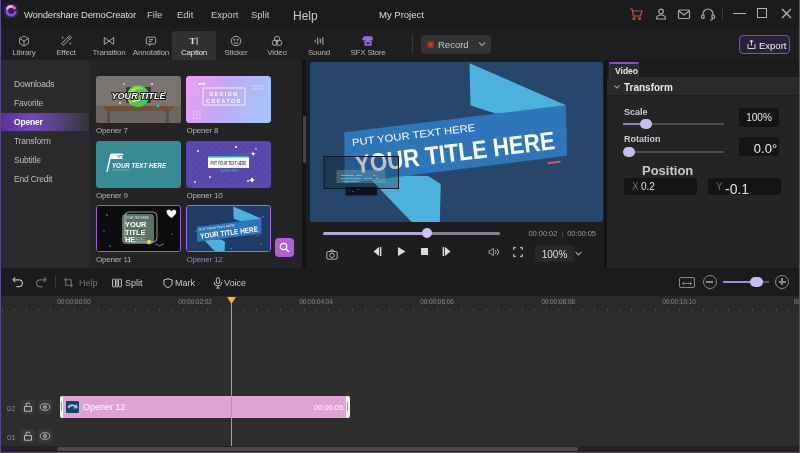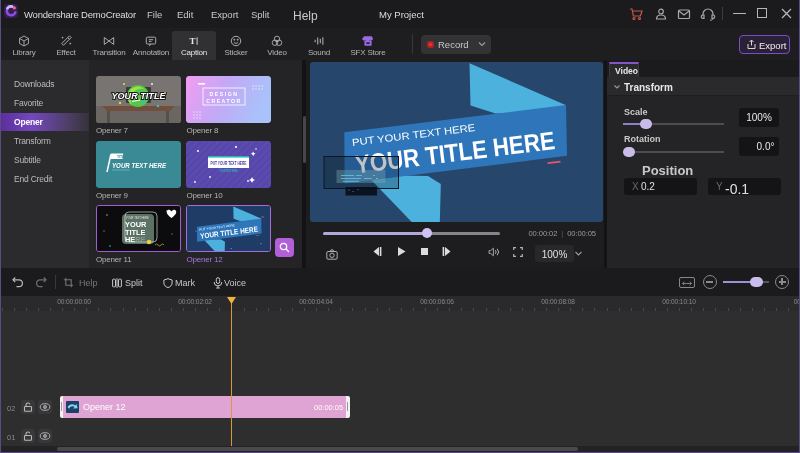--- a/index.html
+++ b/index.html
@@ -417,21 +417,21 @@
 <div class="abs" style="left:623px;top:123px;width:23px;height:2px;background:#8f7fc8;"></div>
 <div class="abs" style="left:646px;top:123px;width:78px;height:2px;background:#4d4d50;"></div>
 <div class="abs" style="left:640px;top:119px;width:12px;height:10px;border-radius:5px;background:#c9bce8;"></div>
 <div class="abs" style="left:739px;top:108px;width:40px;height:19px;background:#141416;border-radius:3px;"></div>
 <div class="abs" style="left:739px;top:112px;width:40px;text-align:center;font-size:10px;color:#e8e8e8;">100%</div>
 
 <div class="abs" style="left:624px;top:134px;font-size:9px;font-weight:bold;color:#c9c9c9;text-align:right;">Rotation</div>
 <div class="abs" style="left:623px;top:151px;width:101px;height:2px;background:#4d4d50;"></div>
 <div class="abs" style="left:623px;top:147px;width:12px;height:10px;border-radius:5px;background:#c9bce8;"></div>
 <div class="abs" style="left:739px;top:137px;width:40px;height:19px;background:#141416;border-radius:3px;"></div>
-<div class="abs" style="left:739px;top:141px;width:53px;text-align:center;font-size:10px;color:#e8e8e8;">0.0°</div>
+<div class="abs" style="left:739px;top:141px;width:53px;text-align:center;font-size:13px;color:#e8e8e8;">0.0°</div>
 
 <div class="abs" style="left:642px;top:163px;font-size:13px;font-weight:bold;color:#c9c9c9;">Position</div>
 <div class="abs" style="left:624px;top:178px;width:73px;height:17px;background:#141416;border-radius:3px;"></div>
 <div class="abs" style="left:632px;top:181px;font-size:10px;color:#6a6a6c;">X</div>
 <div class="abs" style="left:641px;top:181px;font-size:10px;color:#e0e0e0;">0.2</div>
 <div class="abs" style="left:708px;top:178px;width:73px;height:17px;background:#141416;border-radius:3px;"></div>
 <div class="abs" style="left:716px;top:181px;font-size:10px;color:#6a6a6c;">Y</div>
 <div class="abs" style="left:725px;top:181px;font-size:14px;color:#e0e0e0;">-0.1</div>
 
 <div class="abs" style="left:0;top:268px;width:800px;height:28px;background:#1b1b1d;"></div>

